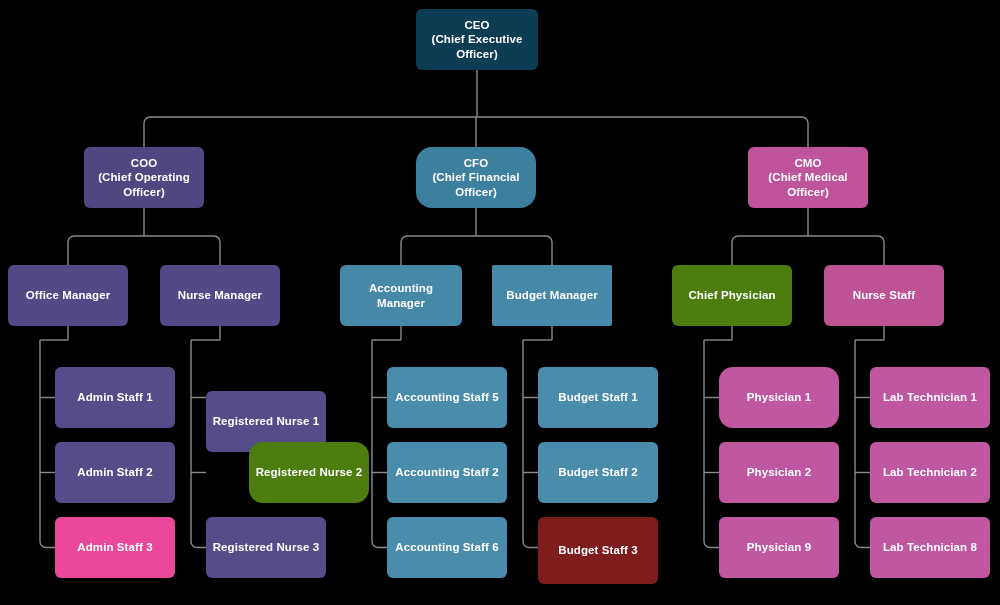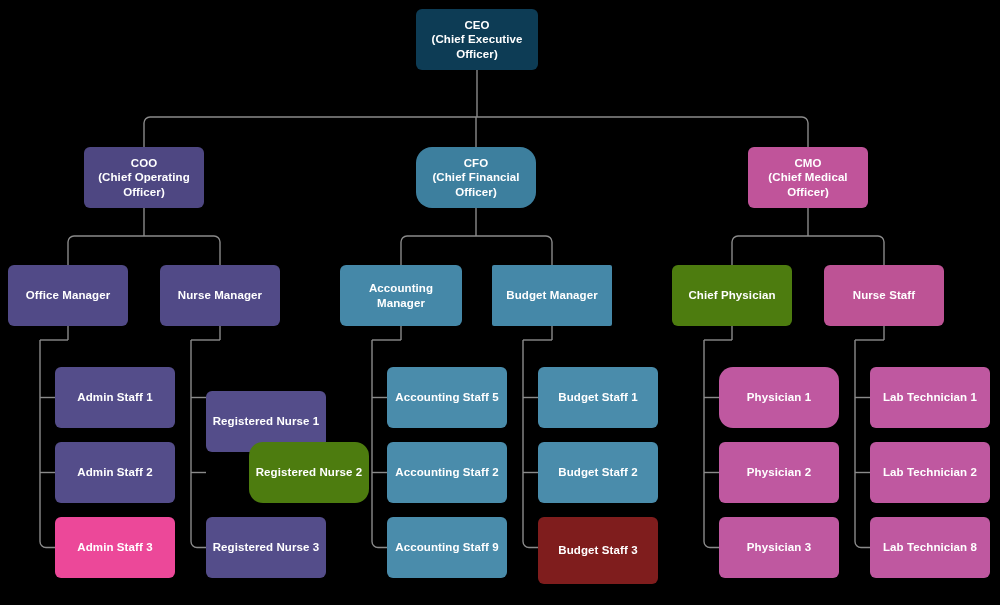--- a/index.html
+++ b/index.html
@@ -154,39 +154,39 @@
       <div class="node level-staff" style="left: 206px; top: 517px; width: 120px; height: 61px; background: rgb(84, 77, 138); border-radius: 6px; color: rgb(255, 255, 255);">
         <span class="node-label">Registered Nurse 3</span>
       </div>
       <div class="node level-staff" style="left: 387px; top: 367px; width: 120px; height: 61px; background: rgb(74, 140, 171); border-radius: 6px; color: rgb(255, 255, 255);">
         <span class="node-label">Accounting Staff 5</span>
       </div>
       <div class="node level-staff" style="left: 387px; top: 442px; width: 120px; height: 61px; background: rgb(74, 140, 171); border-radius: 6px; color: rgb(255, 255, 255);">
         <span class="node-label">Accounting Staff 2</span>
       </div>
       <div class="node level-staff" style="left: 387px; top: 517px; width: 120px; height: 61px; background: rgb(74, 140, 171); border-radius: 6px; color: rgb(255, 255, 255);">
-        <span class="node-label">Accounting Staff 9</span>
+        <span class="node-label">Accounting Staff 6</span>
       </div>
       <div class="node level-staff" style="left: 538px; top: 367px; width: 120px; height: 61px; background: rgb(74, 140, 171); border-radius: 6px; color: rgb(255, 255, 255);">
         <span class="node-label">Budget Staff 1</span>
       </div>
       <div class="node level-staff" style="left: 538px; top: 442px; width: 120px; height: 61px; background: rgb(74, 140, 171); border-radius: 6px; color: rgb(255, 255, 255);">
         <span class="node-label">Budget Staff 2</span>
       </div>
       <div class="node level-staff" style="left: 538px; top: 517px; width: 120px; height: 67px; background: #7f1d1d; border-radius: 6px; color: rgb(255, 255, 255);">
         <span class="node-label">Budget Staff 3</span>
       </div>
       <div class="node level-staff" style="left: 719px; top: 367px; width: 120px; height: 61px; background: rgb(191, 88, 160); border-radius: 14px; color: rgb(255, 255, 255);">
         <span class="node-label">Physician 1</span>
       </div>
       <div class="node level-staff" style="left: 719px; top: 442px; width: 120px; height: 61px; background: rgb(191, 88, 160); border-radius: 6px; color: rgb(255, 255, 255);">
         <span class="node-label">Physician 2</span>
       </div>
       <div class="node level-staff" style="left: 719px; top: 517px; width: 120px; height: 61px; background: rgb(191, 88, 160); border-radius: 6px; color: rgb(255, 255, 255);">
-        <span class="node-label">Physician 3</span>
+        <span class="node-label">Physician 9</span>
       </div>
       <div class="node level-staff" style="left: 870px; top: 367px; width: 120px; height: 61px; background: rgb(191, 88, 160); border-radius: 6px; color: rgb(255, 255, 255);">
         <span class="node-label">Lab Technician 1</span>
       </div>
       <div class="node level-staff" style="left: 870px; top: 442px; width: 120px; height: 61px; background: rgb(191, 88, 160); border-radius: 6px; color: rgb(255, 255, 255);">
         <span class="node-label">Lab Technician 2</span>
       </div>
       <div class="node level-staff" style="left: 870px; top: 517px; width: 120px; height: 61px; background: rgb(191, 88, 160); border-radius: 6px; color: rgb(255, 255, 255);">
         <span class="node-label">Lab Technician 8</span>
       </div>

